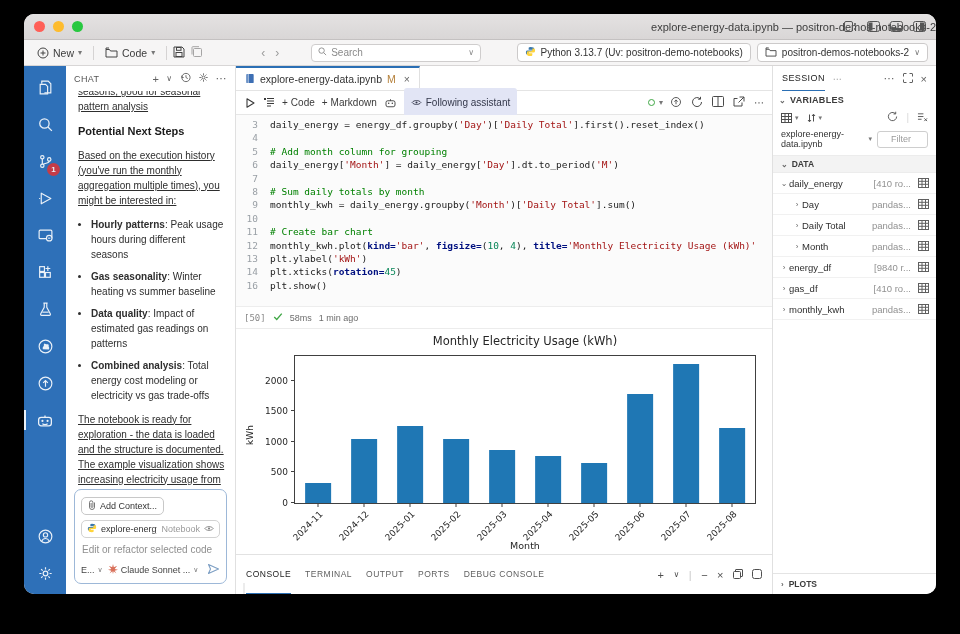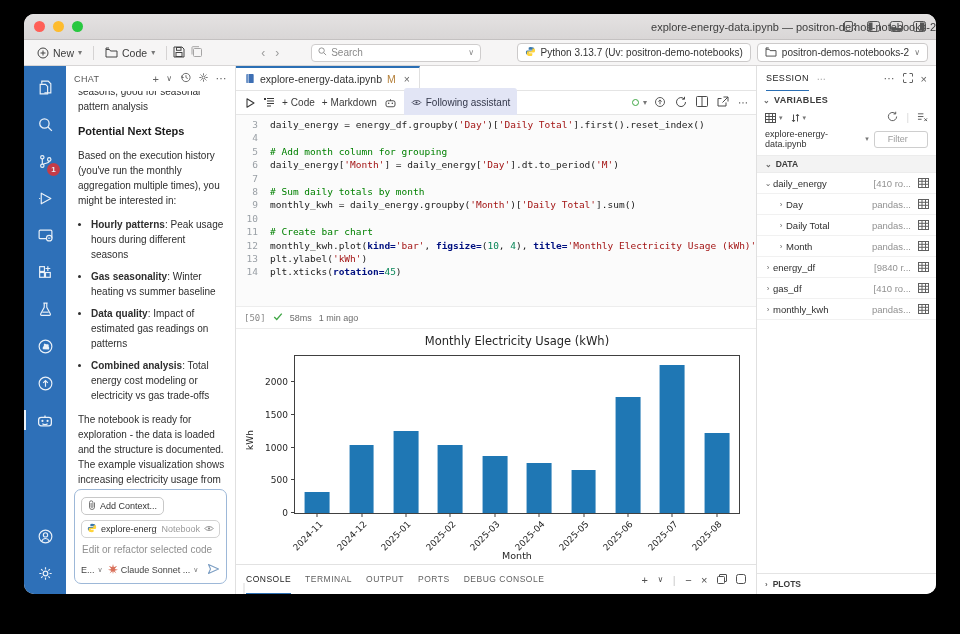--- a/index.html
+++ b/index.html
@@ -43,21 +43,21 @@
            border-radius:50%; font-size:8px; display:flex; align-items:center; justify-content:center; font-weight:bold;}
   .act.active::before { content:""; position:absolute; left:-8px; top:3px; width:2px; height:20px; background:#fff; }
   .actbar .push { flex:1; }
 
   
   .chat { width:170px; flex:none; background:#fff; border-right:1px solid #e0e0e0; display:flex; flex-direction:column; min-height:0;}
   .panel-head { height:25px; display:flex; align-items:center; padding:0 8px; font-size:9px; color:#555;
                 letter-spacing:.4px; flex:none; }
   .panel-head .ic-group{ margin-left:auto; display:flex; gap:7px; align-items:center; color:#616161; font-size:11px;}
   .chat-scroll { flex:1; overflow:hidden; padding:0 10px 0 12px; font-size:10px; color:#2e2e2e; line-height:1.5; }
-  .chat-scroll p { margin-bottom:9px; }
+  .chat-scroll p { margin-bottom:9px;text-decoration:underline; }
   .p-cut { margin-top:-7px; }
   .chat-h { font-size:11px; font-weight:bold; color:#1b1b1b; margin:2px 0 8px 0; }
   .chat ul { list-style:disc; padding-left:13px; margin-bottom:9px; }
   .chat li { margin-bottom:7px; }
   .chat-input { flex:none; margin:4px 8px 10px 8px; border:1px solid #9db8d8; border-radius:7px; padding:6px; background:#fff; }
   .chip { display:inline-flex; align-items:center; gap:4px; border:1px solid #c8c8c8; border-radius:5px;
           padding:2px 6px; font-size:9px; color:#333; margin-bottom:5px; }
   .filechip { display:flex; align-items:center; gap:4px; border:1px solid #d2d2d2; border-radius:5px; padding:2px 5px;
               font-size:9px; color:#333; margin-bottom:6px; }
   .filechip .fname{ max-width:62px; overflow:hidden; white-space:nowrap; }
@@ -107,30 +107,30 @@
   .ytick-label { position:absolute; right:calc(100% + 7px); transform:translateY(50%); font-size:9px; color:#262626; white-space:nowrap; }
   .ytick-mark { position:absolute; right:100%; width:4px; height:1px; background:#404040; }
   .xtick-mark { position:absolute; top:100%; width:1px; height:4px; background:#404040; transform:translateX(-50%); }
   .xlabel-anchor { position:absolute; top:calc(100% + 6px); width:0; }
   .xlabel { position:absolute; right:0; top:0; white-space:nowrap; font-size:9px; color:#262626;
             transform:rotate(-45deg); transform-origin:top right; }
   .ylabel { position:absolute; left:4px; top:45%; transform:rotate(-90deg); font-size:9px; color:#262626; }
   .xaxis-title { position:absolute; bottom:3px; left:58px; right:16px; text-align:center; font-size:9.5px; color:#262626; }
 
   
-  .consolestrip { height:30px; flex:none; border-top:1px solid #e2e2e2; display:flex; align-items:center;
+  .consolestrip { height:40px; flex:none; border-top:1px solid #e2e2e2; display:flex; align-items:center;
                   padding:0 10px; gap:14px; font-size:8.5px; letter-spacing:.5px; color:#5f5f5f; background:#fff; }
   .ctab { height:100%; display:flex; align-items:center; border-bottom:1.5px solid transparent; }
   .ctab.active { color:#1c1c1c; border-bottom-color:#2b6fb4; }
   .consolestrip .spacer{flex:1}
   .cs-icons { display:flex; gap:9px; align-items:center; color:#4f4f4f; font-size:11px; }
   .cs-icons .thin { color:#c9c9c9; }
 
   
-  .rightpanel { width:180px; flex:none; border-left:1px solid #e0e0e0; background:#fff; display:flex; flex-direction:column; min-height:0;}
+  .rightpanel { width:164px; flex:none; border-left:1px solid #e0e0e0; background:#fff; display:flex; flex-direction:column; min-height:0;}
   .rp-head { height:25px; display:flex; align-items:center; padding:0 9px; gap:8px; font-size:9px; color:#444; flex:none;}
   .rp-tab { height:100%; display:flex; align-items:center; border-bottom:1.5px solid #2b6fb4; color:#1c1c1c; letter-spacing:.4px;}
   .rp-head .right { margin-left:auto; display:flex; gap:8px; align-items:center; color:#616161; font-size:11px;}
   .sec-head { display:flex; align-items:center; gap:4px; font-size:9px; font-weight:bold; color:#3b3b3b;
               letter-spacing:.3px; padding:4px 6px; }
   .vars-toolbar { display:flex; align-items:center; gap:8px; padding:2px 8px 5px 8px; color:#4f4f4f; font-size:10px; }
   .vars-toolbar .spacer{flex:1}
   .sess-row { display:flex; align-items:center; gap:5px; padding:0 8px 6px 8px; font-size:9px; color:#333; }
   .filter { width:56px; height:17px; border:1px solid #cecece; border-radius:3px; font-size:9px; color:#9b9b9b;
             display:flex; align-items:center; padding:0 13px; margin-left:auto; }
@@ -484,20 +484,21 @@
                 <div class="code-line"><span class="ln">5</span><span class="tk-c"># Add month column for grouping</span></div>
                 <div class="code-line"><span class="ln">6</span><span class="tk-d">daily_energy[</span><span class="tk-s">'Month'</span><span class="tk-d">] = daily_energy[</span><span class="tk-s">'Day'</span><span class="tk-d">].dt.to_period(</span><span class="tk-s">'M'</span><span class="tk-d">)</span></div>
                 <div class="code-line"><span class="ln">7</span></div>
                 <div class="code-line"><span class="ln">8</span><span class="tk-c"># Sum daily totals by month</span></div>
                 <div class="code-line"><span class="ln">9</span><span class="tk-d">monthly_kwh = daily_energy.groupby(</span><span class="tk-s">'Month'</span><span class="tk-d">)[</span><span class="tk-s">'Daily Total'</span><span class="tk-d">].sum()</span></div>
                 <div class="code-line"><span class="ln">10</span></div>
                 <div class="code-line"><span class="ln">11</span><span class="tk-c"># Create bar chart</span></div>
                 <div class="code-line"><span class="ln">12</span><span class="tk-d">monthly_kwh.plot(</span><span class="tk-k">kind=</span><span class="tk-s">'bar'</span><span class="tk-d">, </span><span class="tk-k">figsize=</span><span class="tk-d">(</span><span class="tk-n">10</span><span class="tk-d">, </span><span class="tk-n">4</span><span class="tk-d">), </span><span class="tk-k">title=</span><span class="tk-s">'Monthly Electricity Usage (kWh)'</span></div>
                 <div class="code-line"><span class="ln">13</span><span class="tk-d">plt.ylabel(</span><span class="tk-s">'kWh'</span><span class="tk-d">)</span></div>
                 <div class="code-line"><span class="ln">14</span><span class="tk-d">plt.xticks(</span><span class="tk-k">rotation=</span><span class="tk-n">45</span><span class="tk-d">)</span></div>
+                <div class="code-line"><span class="ln">16</span><span class="tk-d">plt.show()</span></div>
               </div>
             </div>
         <div class="cellstatus">
           <span class="exec">[50]</span>
           <span><svg width="10" height="9" viewBox="0 0 12 10">
                   <path d="M1.5 5.5 L4.5 8.5 L10.5 1.5" fill="none" stroke="#3fa745" stroke-width="1.6"></path>
                 </svg></span>
           <span>58ms</span>
           <span class="bar"></span>
           <span>1 min ago</span>

